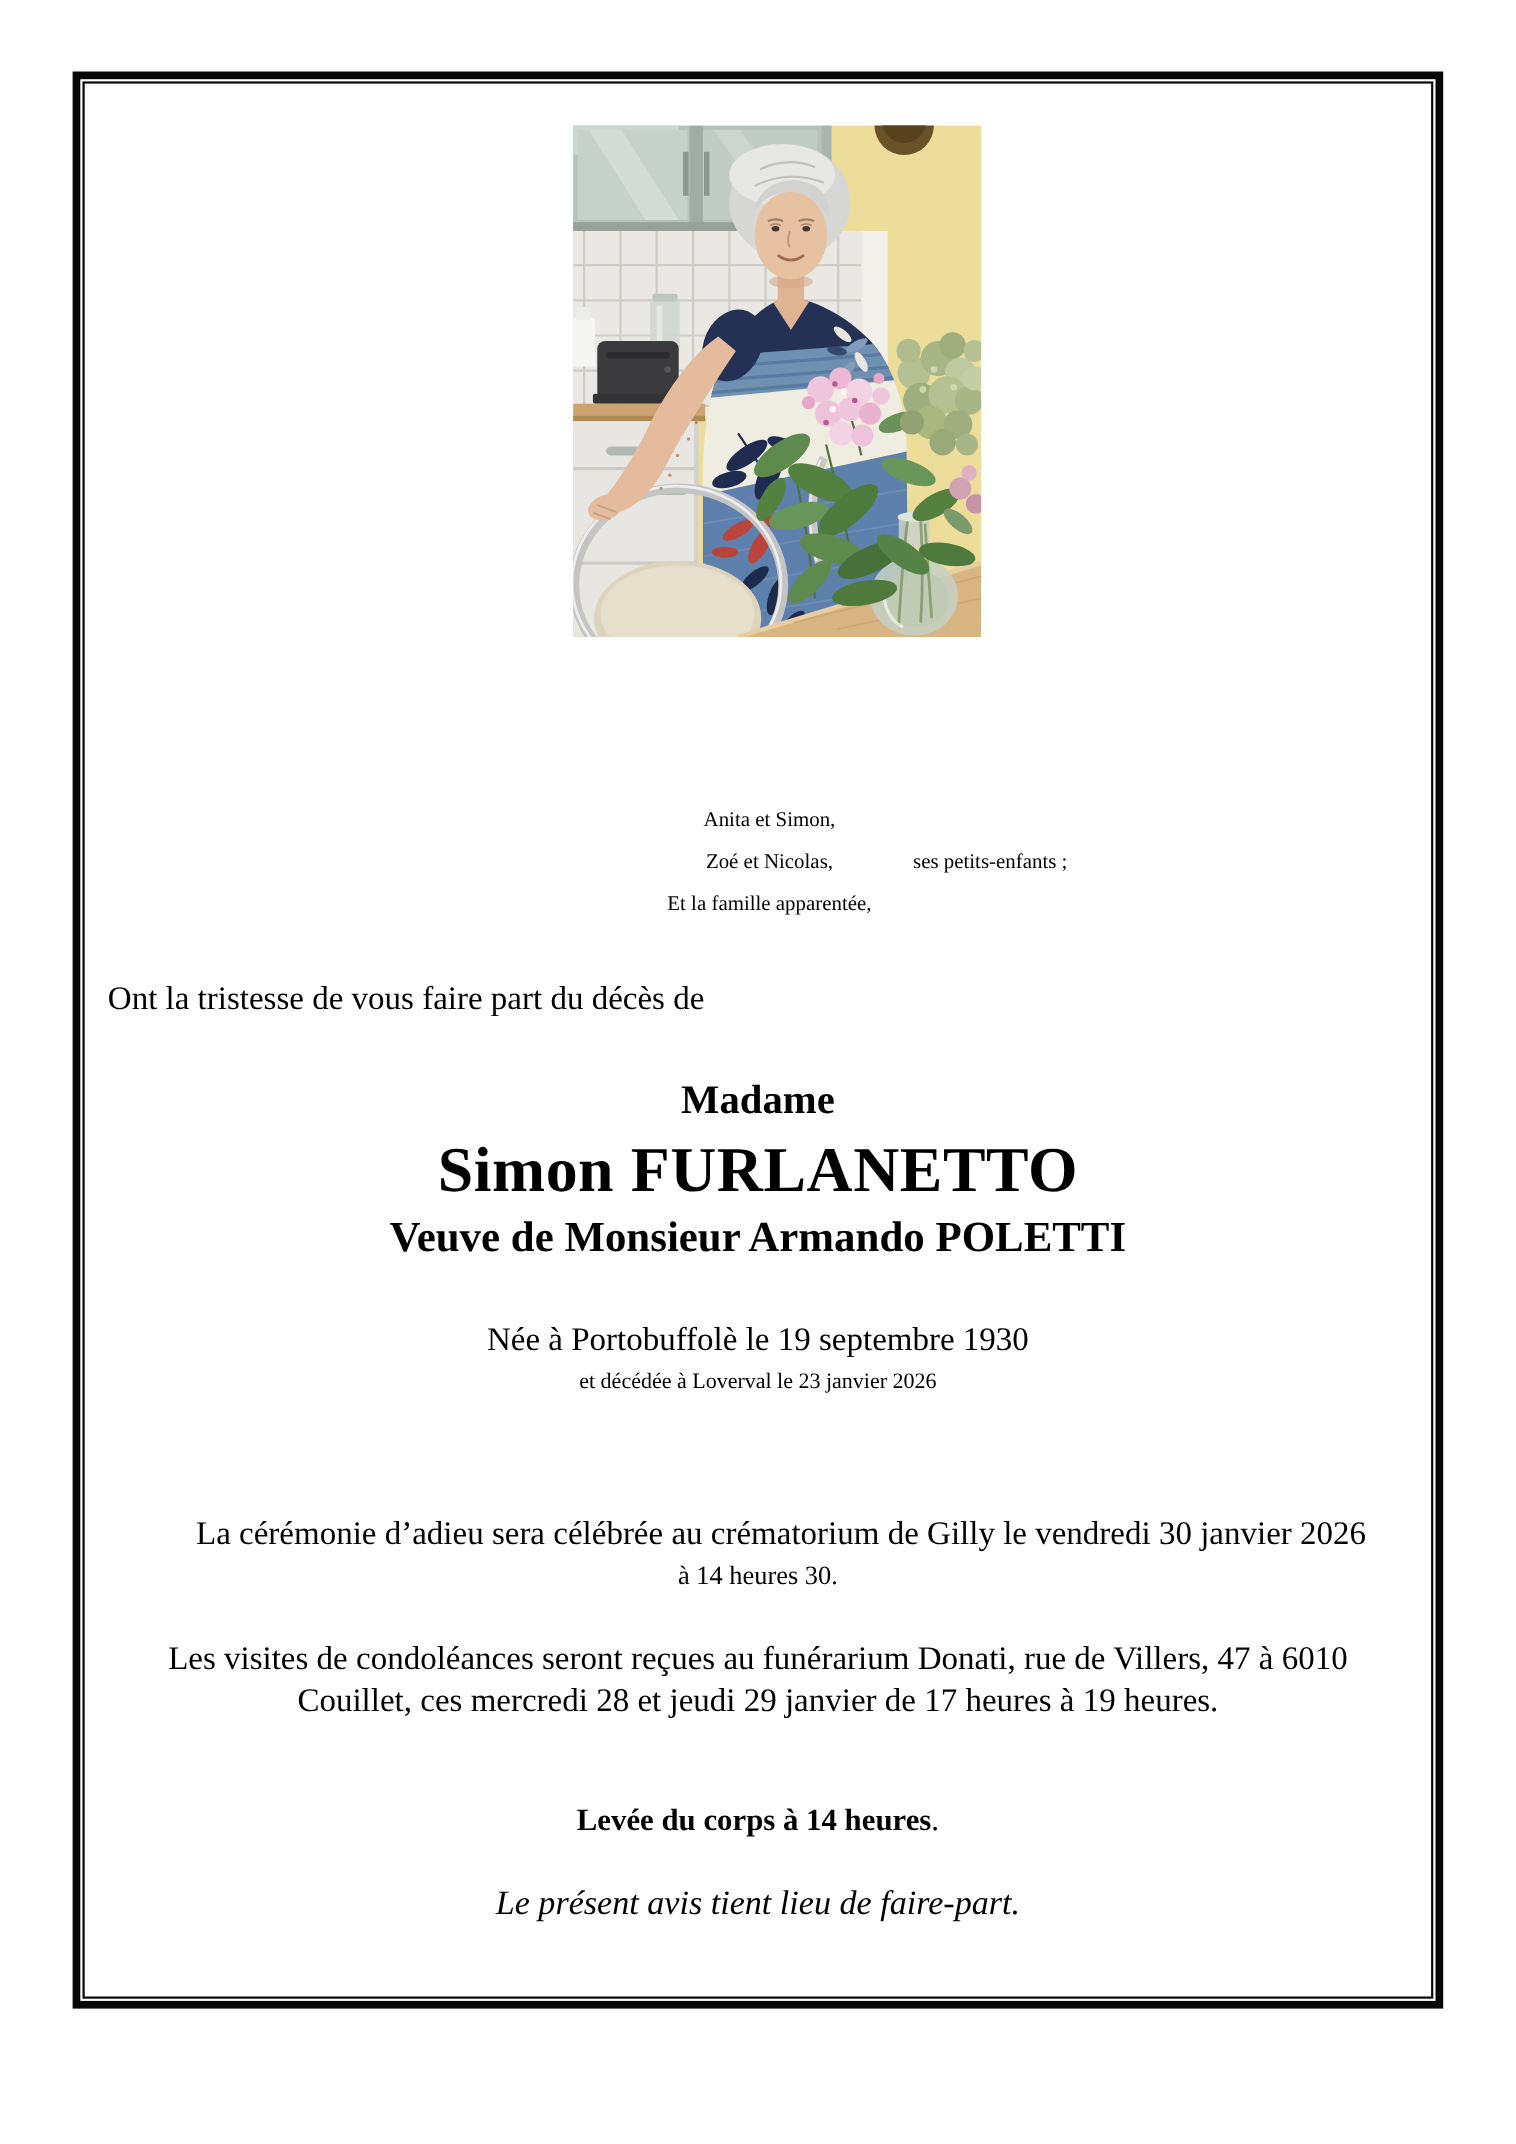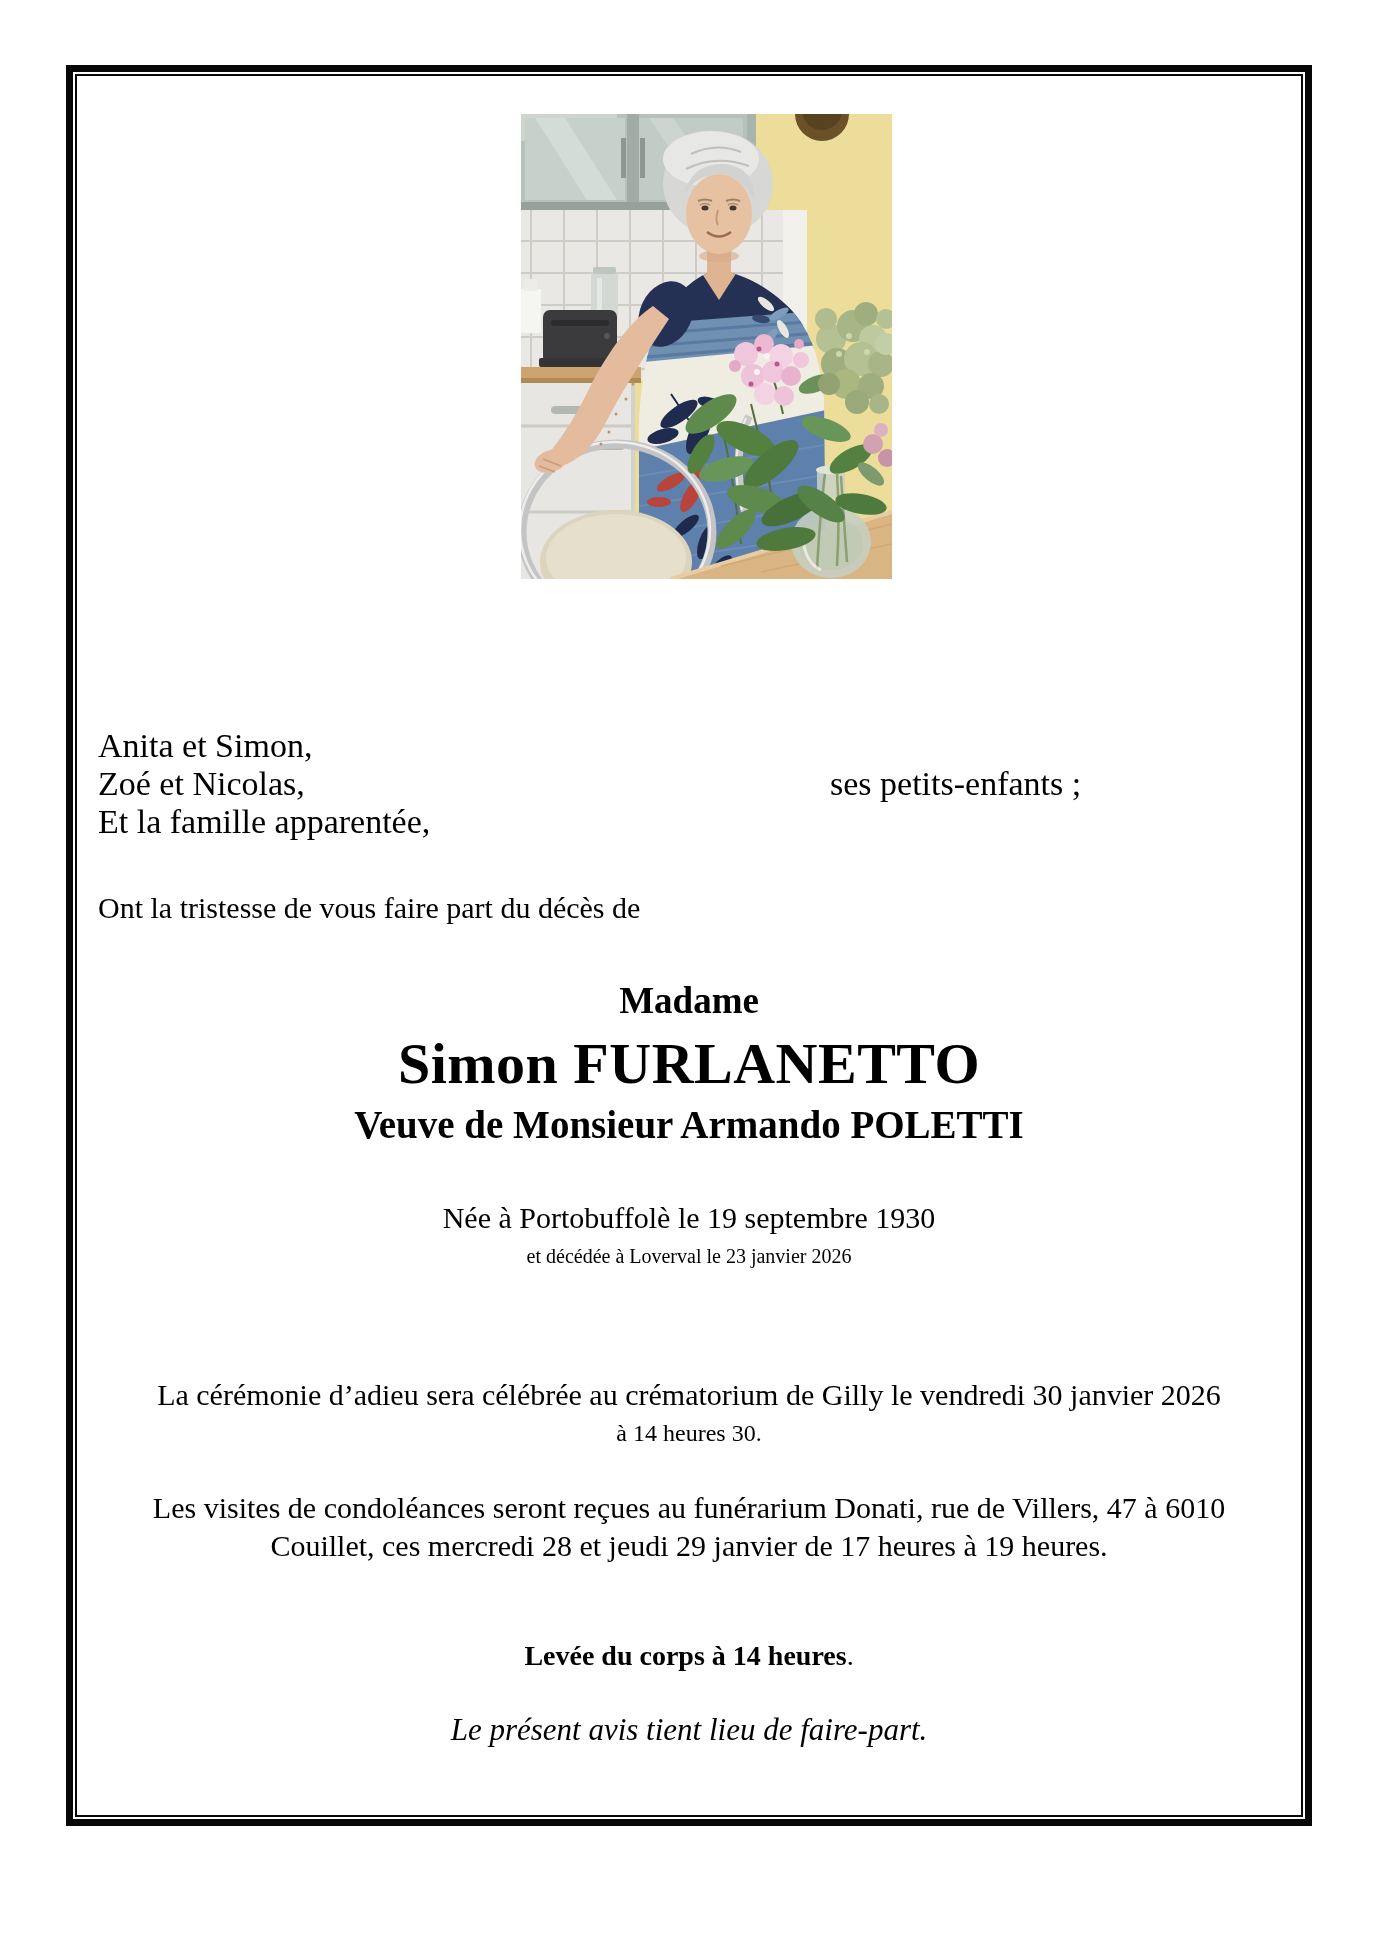--- a/index.html
+++ b/index.html
@@ -17,35 +17,35 @@
     border:7px solid #070707;
     box-sizing:border-box;
   }
   .frame-inner {
     position:absolute; inset:2px;
     border:2px solid #070707;
   }
   .content { position:absolute; inset:0; }
   .photo { position:absolute; left:444px; top:38px; width:371px; height:465px; display:block; }
 
-  .row { position:absolute; left:0; width:100%; font-size:34px; line-height:38px; white-space:nowrap; }
+  .row { position:absolute; left:0; width:100%; font-size:19px; line-height:38px; white-space:nowrap;text-align:center; }
   .row .left  { margin-left:21px; }
   .row .right { position:absolute; left:753px; top:0; }
   .row-1 { top:651px; }
   .row-2 { top:689px; }
   .row-3 { top:727px; }
   .intro { position:absolute; top:813px; left:21px; font-size:30px; line-height:38px; white-space:nowrap; }
 
   .center { position:absolute; left:0; width:100%; text-align:center; white-space:nowrap; }
   .honorific { top:901px;  font-size:37px; line-height:48px; font-weight:bold; }
   .deceased  { top:955px;  font-size:58px; line-height:66px; font-weight:bold; letter-spacing:0.5px; }
   .widow     { top:1025px; font-size:39px; line-height:48px; font-weight:bold; }
   .born      { top:1123px; font-size:30px; line-height:38px; }
   .died      { top:1161px; font-size:20px; line-height:38px; }
-  .cer1      { top:1300px; font-size:30px; line-height:38px; }
+  .cer1      { top:1300px; font-size:30px; line-height:38px;padding-left:21px; }
   .cer2      { top:1338px; font-size:24px; line-height:38px; }
   .vis1      { top:1413px; font-size:30px; line-height:38px; }
   .vis2      { top:1451px; font-size:30px; line-height:38px; }
   .levee     { top:1559px; font-size:28px; line-height:42px; }
   .levee b   { font-weight:bold; }
   .levee .dot{ font-weight:normal; }
   .closing   { top:1633px; font-size:31px; line-height:42px; font-style:italic; }
 </style>
 </head>
 <body>

